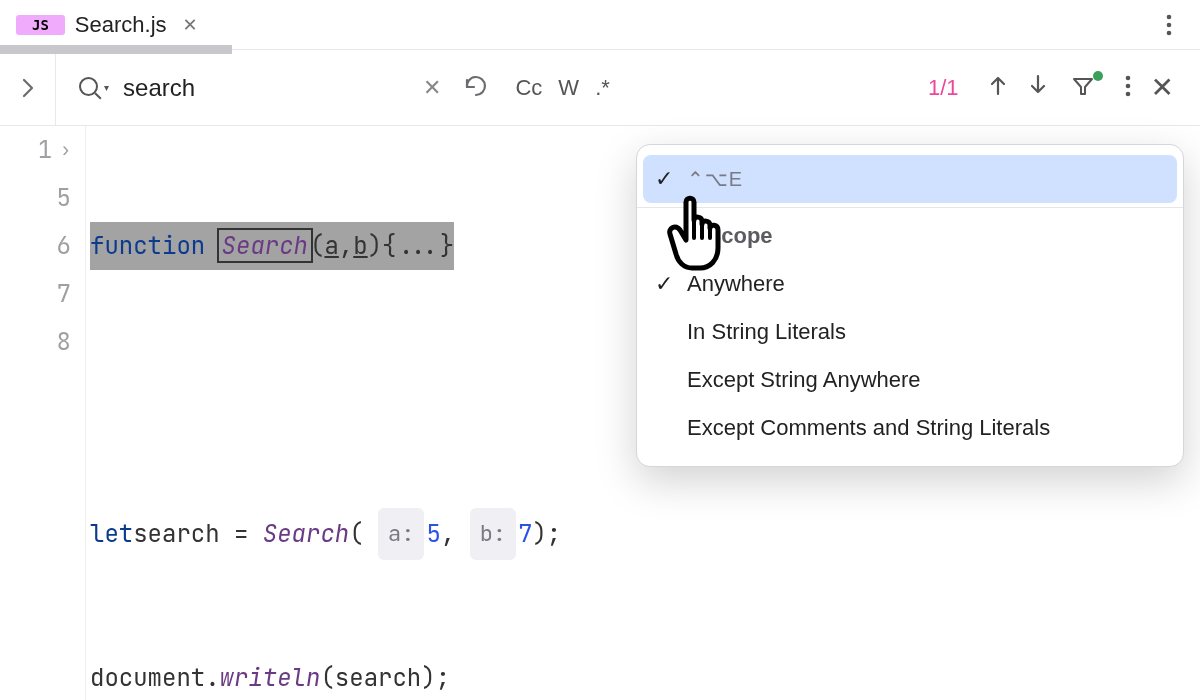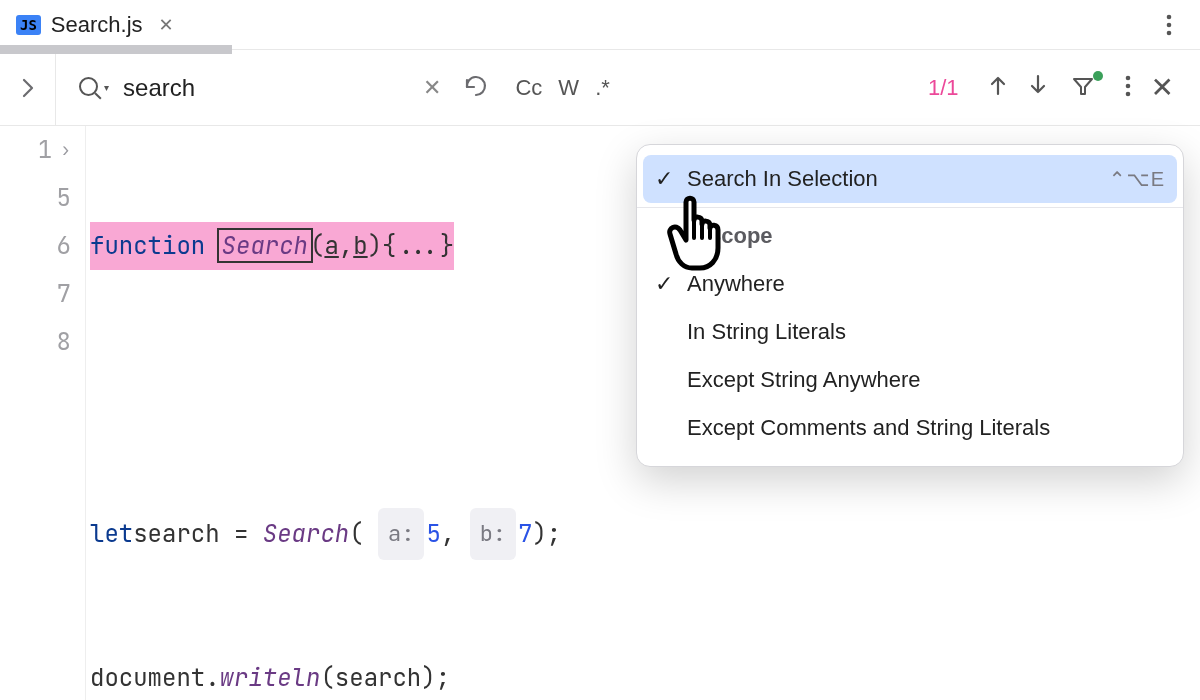--- a/index.html
+++ b/index.html
@@ -21,25 +21,25 @@
       position: relative;
     }
     .tab {
       display: flex;
       align-items: center;
       gap: 10px;
       padding: 0 16px;
       height: 100%;
     }
     .js-badge {
-      background: #3b82f6;
+      background: #f0abfc;
       color: #000;
       font-weight: 700;
       font-size: 14px;
-      padding: 2px 4px;
+      padding: 2px 16px;
       border-radius: 3px;
       font-family: monospace;
     }
     .tab-title {
       font-size: 22px;
       color: #222;
     }
     .tab-close {
       color: #777;
       font-size: 18px;
@@ -218,21 +218,21 @@
     .code {
       padding-left: 4px;
       white-space: pre;
     }
     .code-line {
       height: 48px;
       display: flex;
       align-items: center;
     }
     .hl-line {
-      background: #f9a8d4;
+      background: #a3a3a3;
     }
     .boxed {
       border: 2px solid #333;
       padding: 0 3px;
       margin: 0 -3px;
     }
     .tok-kw { color: #0b3a8f; }
     .tok-param { color: #333; text-decoration: underline; }
     .tok-plain { color: #333; }
     .tok-num { color: #2a53e6; }
@@ -404,21 +404,20 @@
     <div class="code-line"></div>
     <div class="code-line"><span class="tok-kw">let</span> <span class="tok-obj">search</span><span class="tok-plain"> = </span><span class="tok-call">Search</span><span class="tok-plain">( </span><span class="hint-pill"><span>a:</span></span> <span class="tok-num">5</span><span class="tok-plain">, </span><span class="hint-pill"><span>b:</span></span> <span class="tok-num">7</span><span class="tok-plain">);</span></div>
     <div class="code-line"><span class="tok-obj">document</span><span class="tok-plain">.</span><span class="tok-call">writeln</span><span class="tok-plain">(</span><span class="tok-obj">search</span><span class="tok-plain">);</span></div>
     
   </div>
 </div>
 
 <div class="popup">
   <div class="popup-item selected">
     <span class="check-col">✓</span>
-    <span class="popup-label">Search In Selection</span>
     <span class="shortcut">⌃⌥E</span>
   </div>
   <div class="popup-sep"></div>
   <div class="popup-heading">h Scope</div>
   <div class="popup-item">
     <span class="check-col">✓</span>
     <span class="popup-label">Anywhere</span>
   </div>
   <div class="popup-item">
     <span class="check-col"></span>

